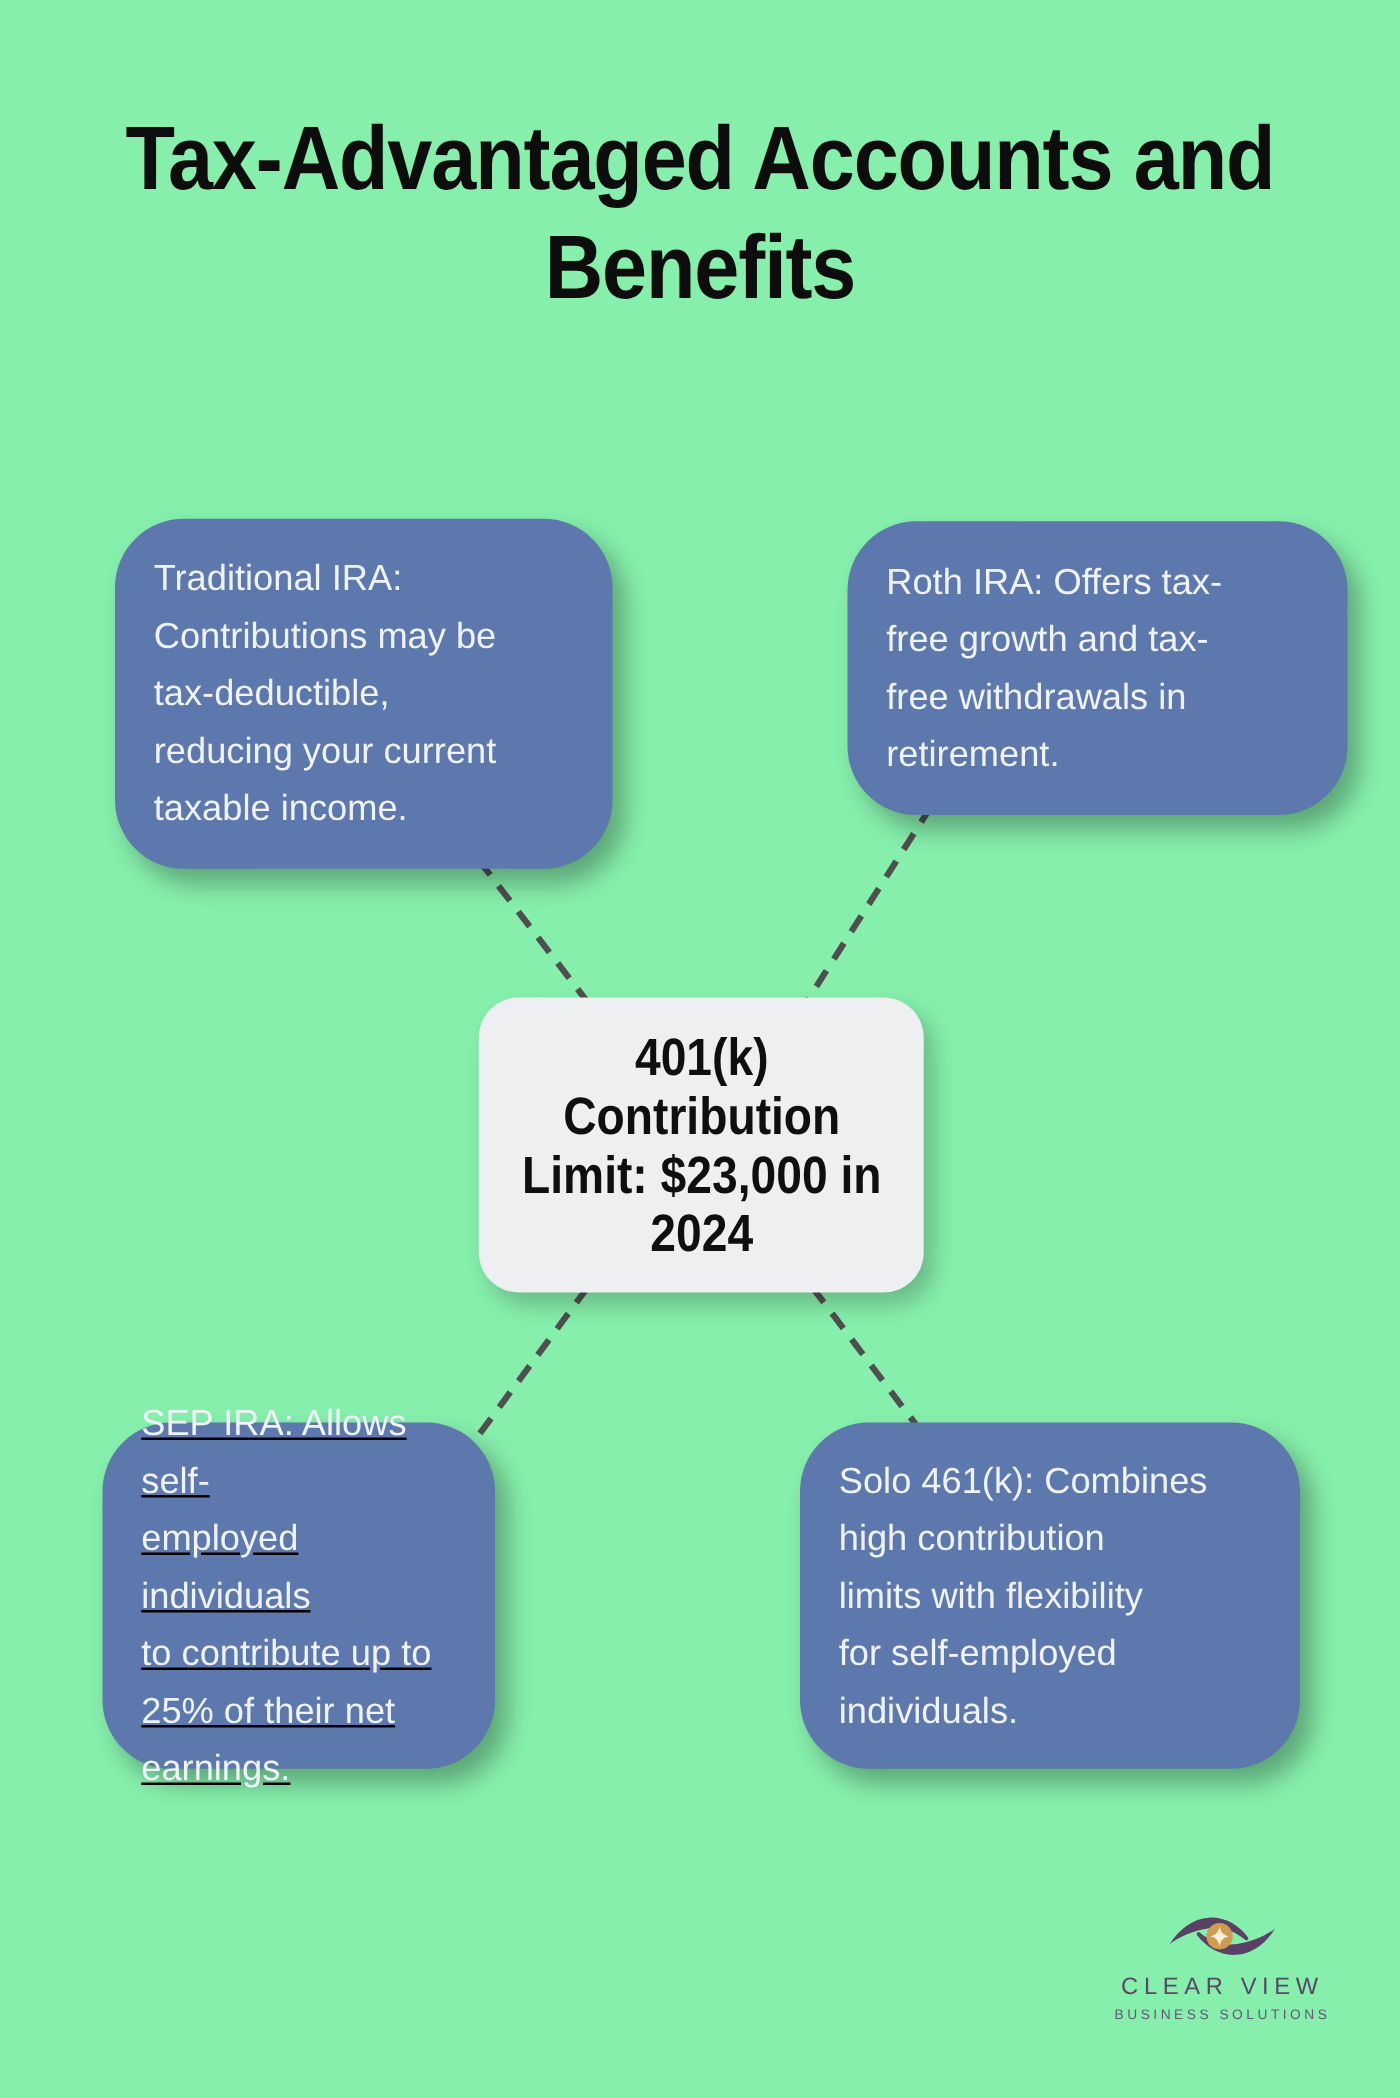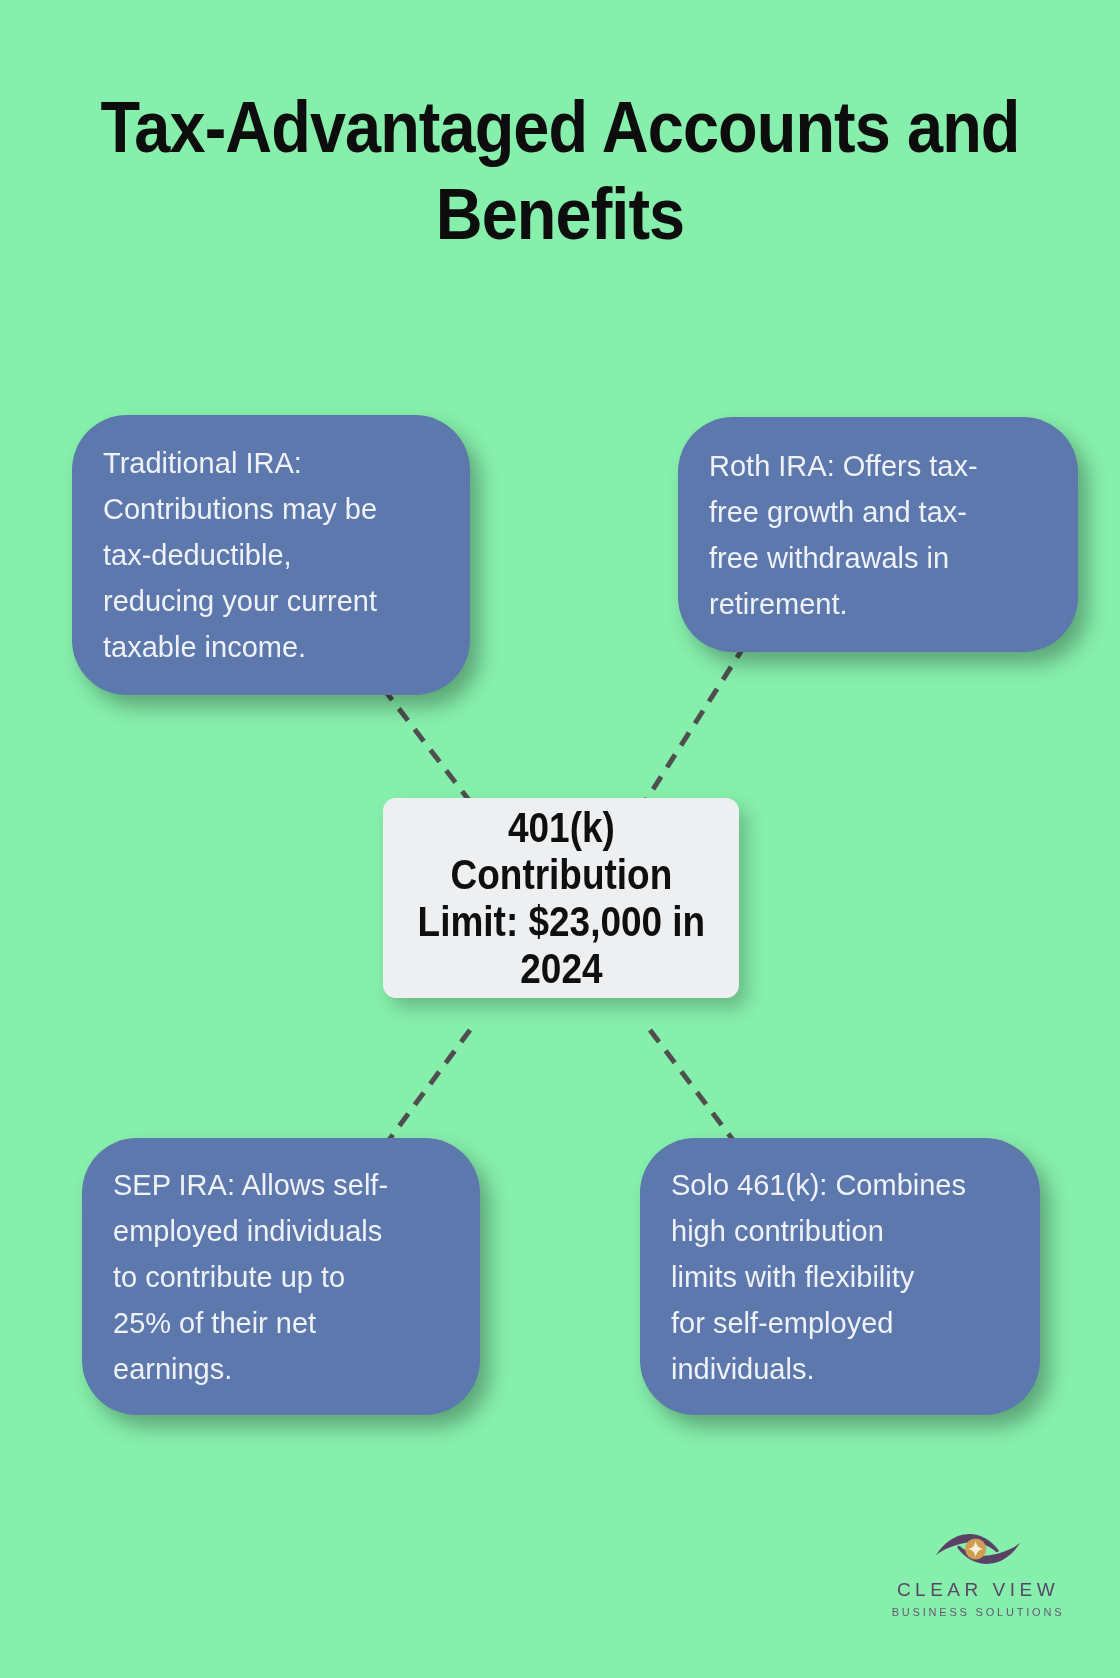--- a/index.html
+++ b/index.html
@@ -55,34 +55,34 @@
     align-items: center;
     box-sizing: border-box;
     padding: 10px 26px 10px 31px;
   }
   .node .node-text {
     font-size: 29px;
     line-height: 46px;
     color: #eff2f7;
     white-space: pre-line;
   }
-  .node-tl { left: 72px;  top: 415px;  width: 398px; height: 280px; }
+  .node-tl { left: 92px;  top: 415px;  width: 398px; height: 280px; }
   .node-tr { left: 640px; top: 417px;  width: 400px; height: 235px; margin-left: 38px; }
-  .node-bl { left: 82px;  top: 1138px; width: 398px; height: 277px; }
+  .node-bl { left: 82px;  top: 1138px; width: 314px; height: 277px; text-decoration: underline; }
   .node-br { left: 640px; top: 1138px; width: 400px; height: 277px; }
   
   .center-node {
     position: absolute;
     z-index: 3;
     left: 383px;
     top: 798px;
     width: 356px;
-    height: 200px;
+    height: 236px;
     background: #eeeff1;
-    border-radius: 13px;
+    border-radius: 32px;
     box-shadow: 8px 10px 18px rgba(0,0,0,0.22);
     display: flex;
     align-items: center;
     justify-content: center;
   }
   .center-node .center-text {
     font-size: 42px;
     font-weight: 700;
     line-height: 47px;
     color: #0f0f0f;

